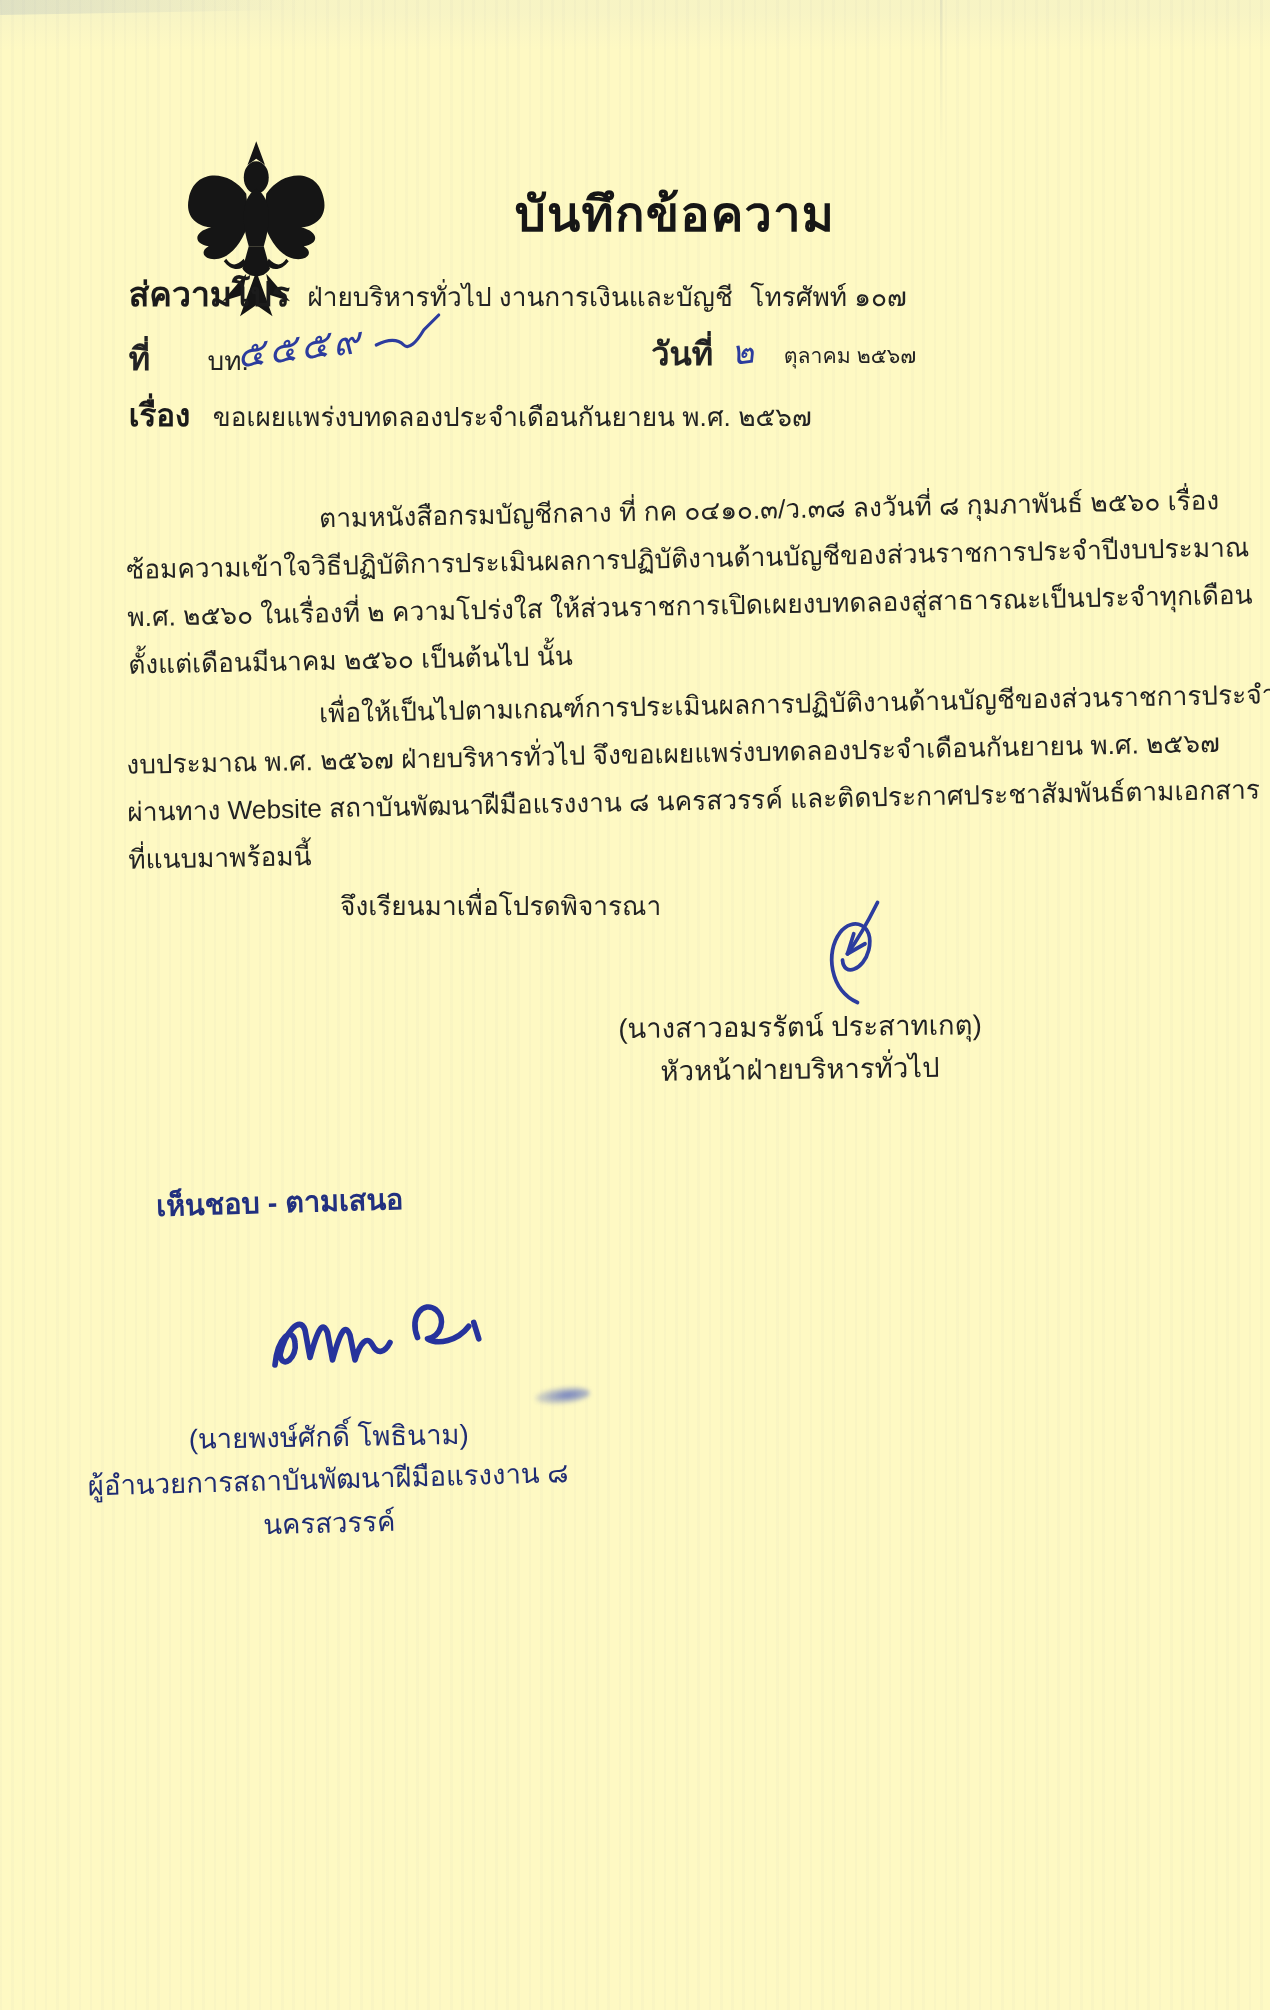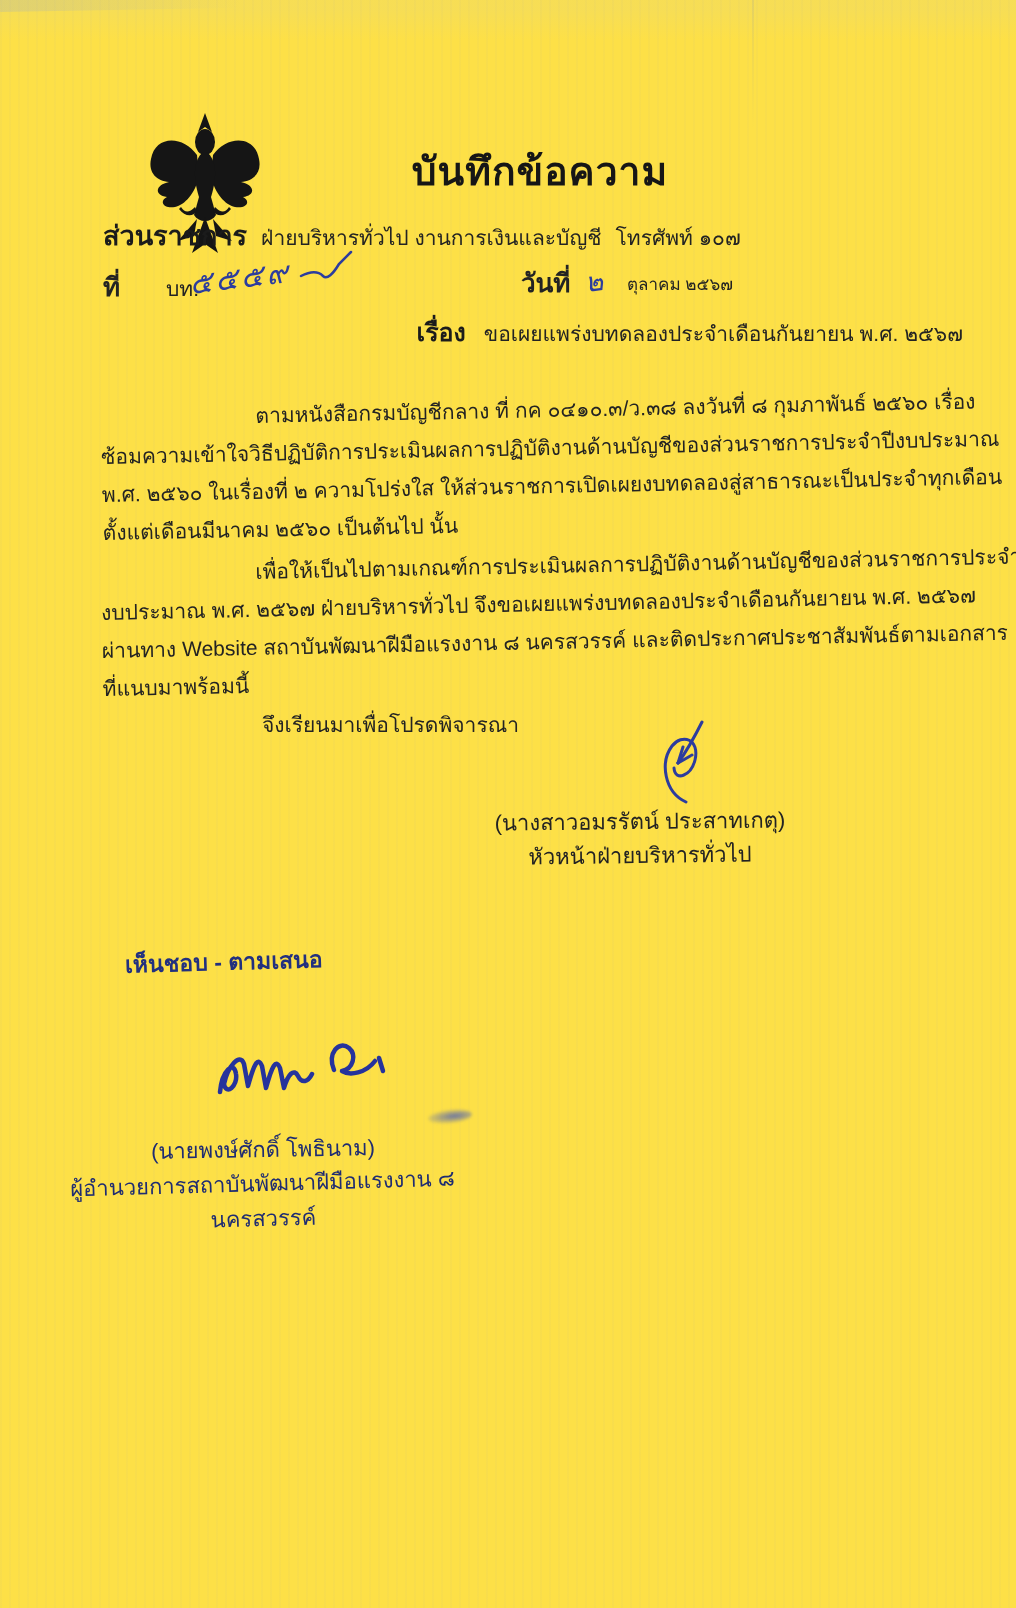--- a/index.html
+++ b/index.html
@@ -1,20 +1,20 @@
 <!DOCTYPE html>
 <html><head>
 <meta charset="utf-8">
 <style>
   html,body{margin:0;padding:0;background:#e8e8e8;}
   .page{
     position:relative;
     width:1016px;height:1608px;
     margin:0 auto;
-    background:#fde047;
+    background:#fef9c3;
     overflow:hidden;
     font-family:"Liberation Sans","DejaVu Sans",sans-serif;
     color:#232323;
   }
   
   .page::before{
     content:"";
     position:absolute;inset:0;
     background:
       repeating-linear-gradient(90deg, rgba(150,155,175,.045) 0 2px, transparent 2px 9px),
@@ -51,32 +51,32 @@
   .ref-prefix{position:absolute;left:44px;top:10px;font-size:21px;margin-left:19px;}
   .ref-hand{
     position:absolute;left:86px;top:-8px;font-size:30px;letter-spacing:3px;
     transform:rotate(-7deg);font-style:italic;
   }
   .ref-flick{position:absolute;left:196px;top:-12px;width:56px;height:34px;}
   .date-label{position:absolute;left:418px;top:0;font-size:26px;font-weight:bold;font-family:Liberation Mono, monospace;}
   .date-day{position:absolute;left:482px;top:-2px;font-size:27px;transform:rotate(-8deg);font-style:italic;}
   .date-rest{position:absolute;left:524px;top:8px;font-size:17px;}
 
-  .subject-row{left:103px;top:312px;width:860px;text-align:right;}
+  .subject-row{left:103px;top:312px;width:860px;}
   .to-row{left:103px;top:358px;width:860px;}
   .row-label{font-size:25px;font-weight:bold;color:#1b1b1b;display:inline-block;}
   .row-value{font-size:21px;margin-left:18px;}
 
   .para{left:100px;width:818px;font-size:21px;line-height:38px;transform:rotate(-1.15deg);transform-origin:left top;}
   .para-1{top:400px;}
   .para-2{top:556px;}
   .para .indent{text-indent:155px;}
   .para div{white-space:nowrap;}
 
-  .closing{left:262px;top:708px;font-size:21px;}
+  .closing{left:272px;top:708px;font-size:21px;}
 
   .sig1{left:648px;top:718px;width:72px;height:88px;}
   .signer1-name{left:478px;top:804px;width:324px;text-align:center;font-size:22px;transform:rotate(-.6deg);}
   .signer1-title{left:478px;top:838px;width:324px;text-align:center;font-size:22px;transform:rotate(-.8deg);}
 
   .approval{left:125px;top:944px;font-size:23px;font-weight:bold;transform:rotate(-1.6deg);}
 
   .sig2{left:212px;top:1028px;width:180px;height:84px;}
   .smudge{
     left:428px;top:1110px;width:44px;height:13px;border-radius:50%;
@@ -105,21 +105,21 @@
       <path d="M52 108 L33 130 L49 125 Z"></path>
       <path d="M68 108 L87 130 L71 125 Z"></path>
       <path d="M34 98 C40 106 48 106 52 100 L50 96 C44 102 40 102 36 96 Z"></path>
       <path d="M86 98 C80 106 72 106 68 100 L70 96 C76 102 80 102 84 96 Z"></path>
     </g>
   </svg>
 
   <div class="abs doc-title">บันทึกข้อความ</div>
 
   <div class="abs agency-line">
-    <span class="agency-label">ส่วนราชการ</span>
+    <span class="agency-label">ส่ความโปร</span>
     <span class="agency-value">ฝ่ายบริหารทั่วไป  งานการเงินและบัญชี</span>
     <span class="agency-phone">โทรศัพท์ ๑๐๗</span>
   </div>
 
   <div class="abs ref-row">
     <span class="ref-label ink">ที่</span>
     <span class="ref-prefix">บท.</span>
     <span class="ref-hand hand">๕๕๕๙</span>
     <svg class="ref-flick" viewBox="0 0 56 34">
       <path d="M2 26 C14 20 20 22 24 26 C28 30 34 24 40 14 L52 2" stroke="#2c3c9e" stroke-width="2.5" fill="none" stroke-linecap="round"></path>

